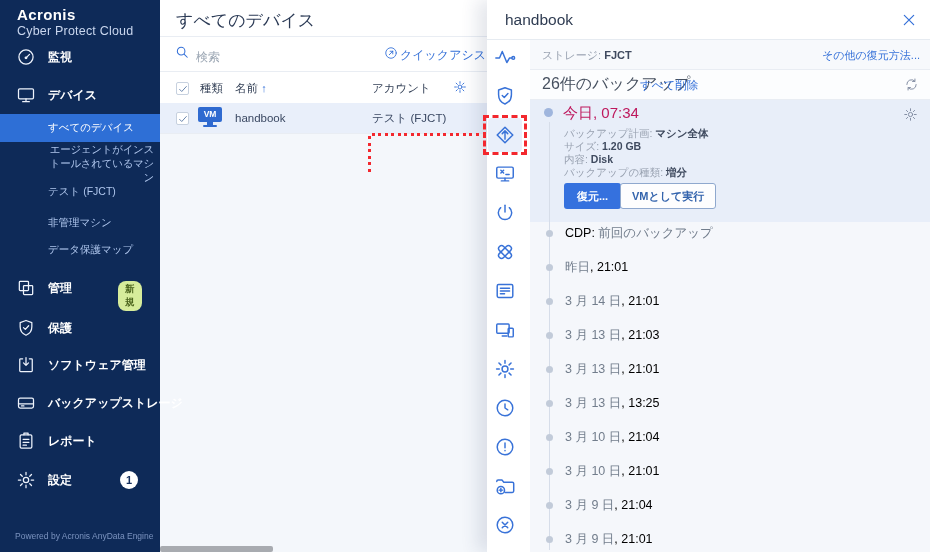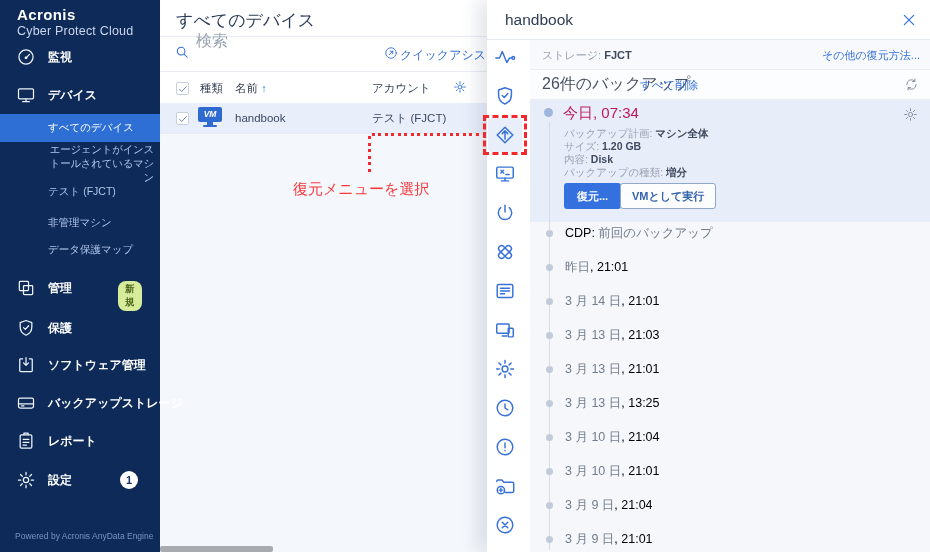--- a/index.html
+++ b/index.html
@@ -21,29 +21,29 @@
   .badge-new { position:absolute; left:118px; top:-7px; background:#d6ec9b; color:#48611a; font-size:9.5px; font-weight:bold; border-radius:8px; padding:2px 7px; }
   .badge-count { position:absolute; left:120px; top:-9px; width:18px; height:18px; border-radius:50%; background:#fff; color:#16305e; font-size:11px; font-weight:bold; text-align:center; line-height:18px; }
   .powered { position:absolute; left:15px; top:531px; font-size:8.5px; color:#7b93bf; }
   svg.sb { stroke:#eef3fc; stroke-width:1.5; fill:none; stroke-linecap:round; stroke-linejoin:round; width:20px; height:20px; }
 
   
   .main { position:absolute; left:160px; top:0; width:327px; height:552px; background:#f4f7fb; overflow:hidden; }
   .main-top { position:absolute; left:0; top:0; width:327px; height:133px; background:#fff; }
   .main-title { position:absolute; left:16px; top:9px; font-size:17px; font-weight:500; color:#2b3a55; }
   .hline { position:absolute; left:0; width:327px; height:1px; background:#e9edf3; }
-  .search-ph { position:absolute; left:36px; top:31px; font-size:16px; color:#9aa5b2; }
+  .search-ph { position:absolute; left:36px; top:49px; font-size:12px; color:#9aa5b2; }
   .qa-link { position:absolute; left:240px; top:47px; font-size:12px; color:#3470d8; white-space:nowrap; cursor:pointer; }
   .th { position:absolute; top:81px; font-size:11.5px; font-weight:normal; color:#323f55; }
   .sort-up { color:#3470d8; font-size:11px; }
   .row-sel { position:absolute; left:0; top:103px; width:327px; height:30px; background:#e9effa; cursor:pointer; }
   .cell { position:absolute; top:50%; transform:translateY(-50%); font-size:11.5px; color:#3a4862; }
   .cb { position:absolute; width:13px; height:13px; border:1px solid #c7d1df; border-radius:2px; background:#fff; }
   .cb svg { position:absolute; left:1px; top:1px; width:10px; height:10px; stroke:#4d6f9e; stroke-width:2; fill:none; stroke-linecap:round; stroke-linejoin:round; }
-  .vm-badge { position:absolute; left:38px; top:4px; width:24px; height:22px;font-style:italic; }
+  .vm-badge { position:absolute; left:38px; top:4px; width:24px; height:22px; }
   .vm-badge .scr { position:absolute; left:0; top:0; width:24px; height:15px; background:#2f6ad0; border-radius:2px; color:#fff; font-size:8.5px; font-weight:bold; text-align:center; line-height:15px; }
   .vm-badge .stand { position:absolute; left:9px; top:15px; width:6px; height:3px; background:#2f6ad0; }
   .vm-badge .base { position:absolute; left:5px; top:18px; width:14px; height:2px; background:#2f6ad0; border-radius:1px; }
   .scroll-thumb { position:absolute; left:160px; top:546px; width:113px; height:6px; background:#a8abb0; border-radius:2px; z-index:6; cursor:pointer; }
 
   
   .anno-text { position:absolute; left:293px; top:180px; font-size:15px; color:#f8383c; z-index:50; }
   .anno-h { position:absolute; left:372px; top:133px; width:108px; height:3px; background:repeating-linear-gradient(90deg,#f3282e 0 3px,transparent 3px 6.5px); z-index:50; }
   .anno-v { position:absolute; left:368px; top:136px; width:3px; height:38px; background:repeating-linear-gradient(180deg,#f3282e 0 3px,transparent 3px 6.5px); z-index:50; }
   .anno-rect { position:absolute; left:483px; top:115px; width:44px; height:40px; border:3px dashed #f3282e; z-index:50; }
@@ -216,21 +216,20 @@
       <span class="cell" style="left:212px;">テスト (FJCT)</span>
     </div>
     <div class="hline" style="top:133px;"></div>
   </div>
 
   <div class="scroll-thumb"></div>
 
   <div class="anno-h"></div>
   <div class="anno-v"></div>
   <div class="anno-rect"></div>
-  <div class="anno-text">復元メニューを選択</div>
 
   <div class="panel">
     <div class="panel-header">
       <span class="panel-title">handbook</span>
       <span class="close-x"><svg viewBox="0 0 24 24" width="16" height="16" fill="none">
             <path d="M5 5l14 14M19 5L5 19"></path>
           </svg></span>
     </div>
 
     <div class="rail">

